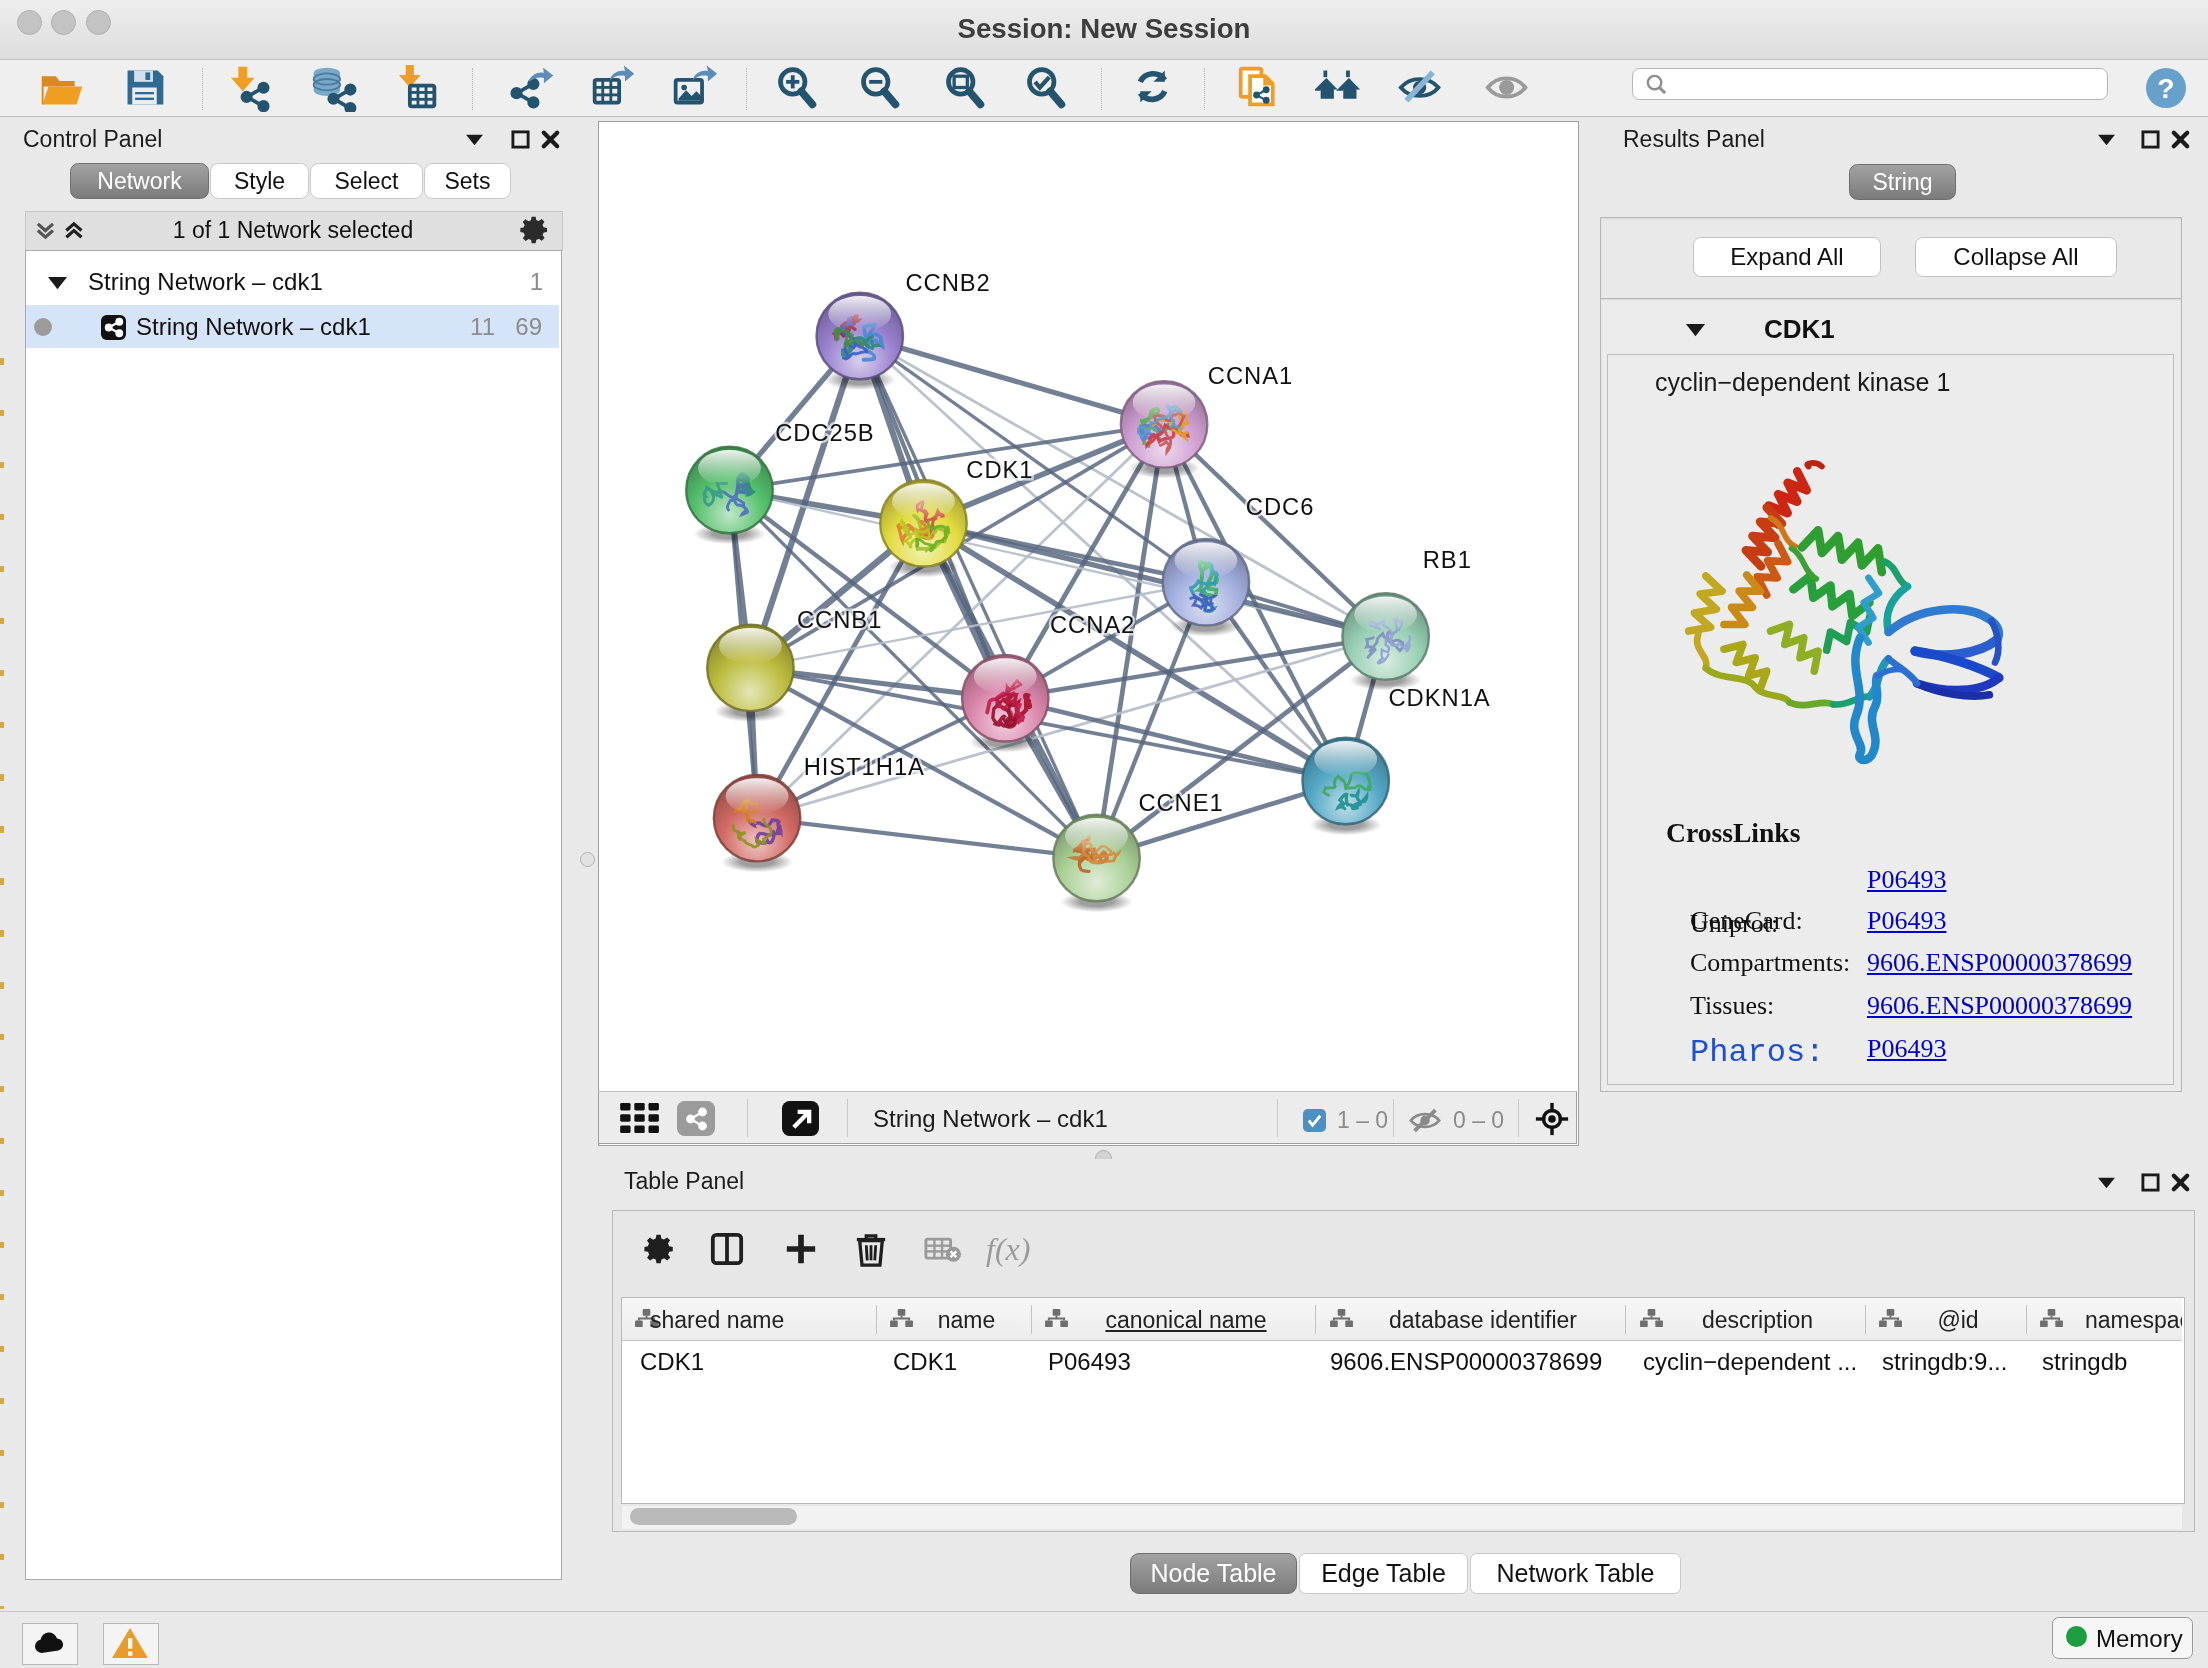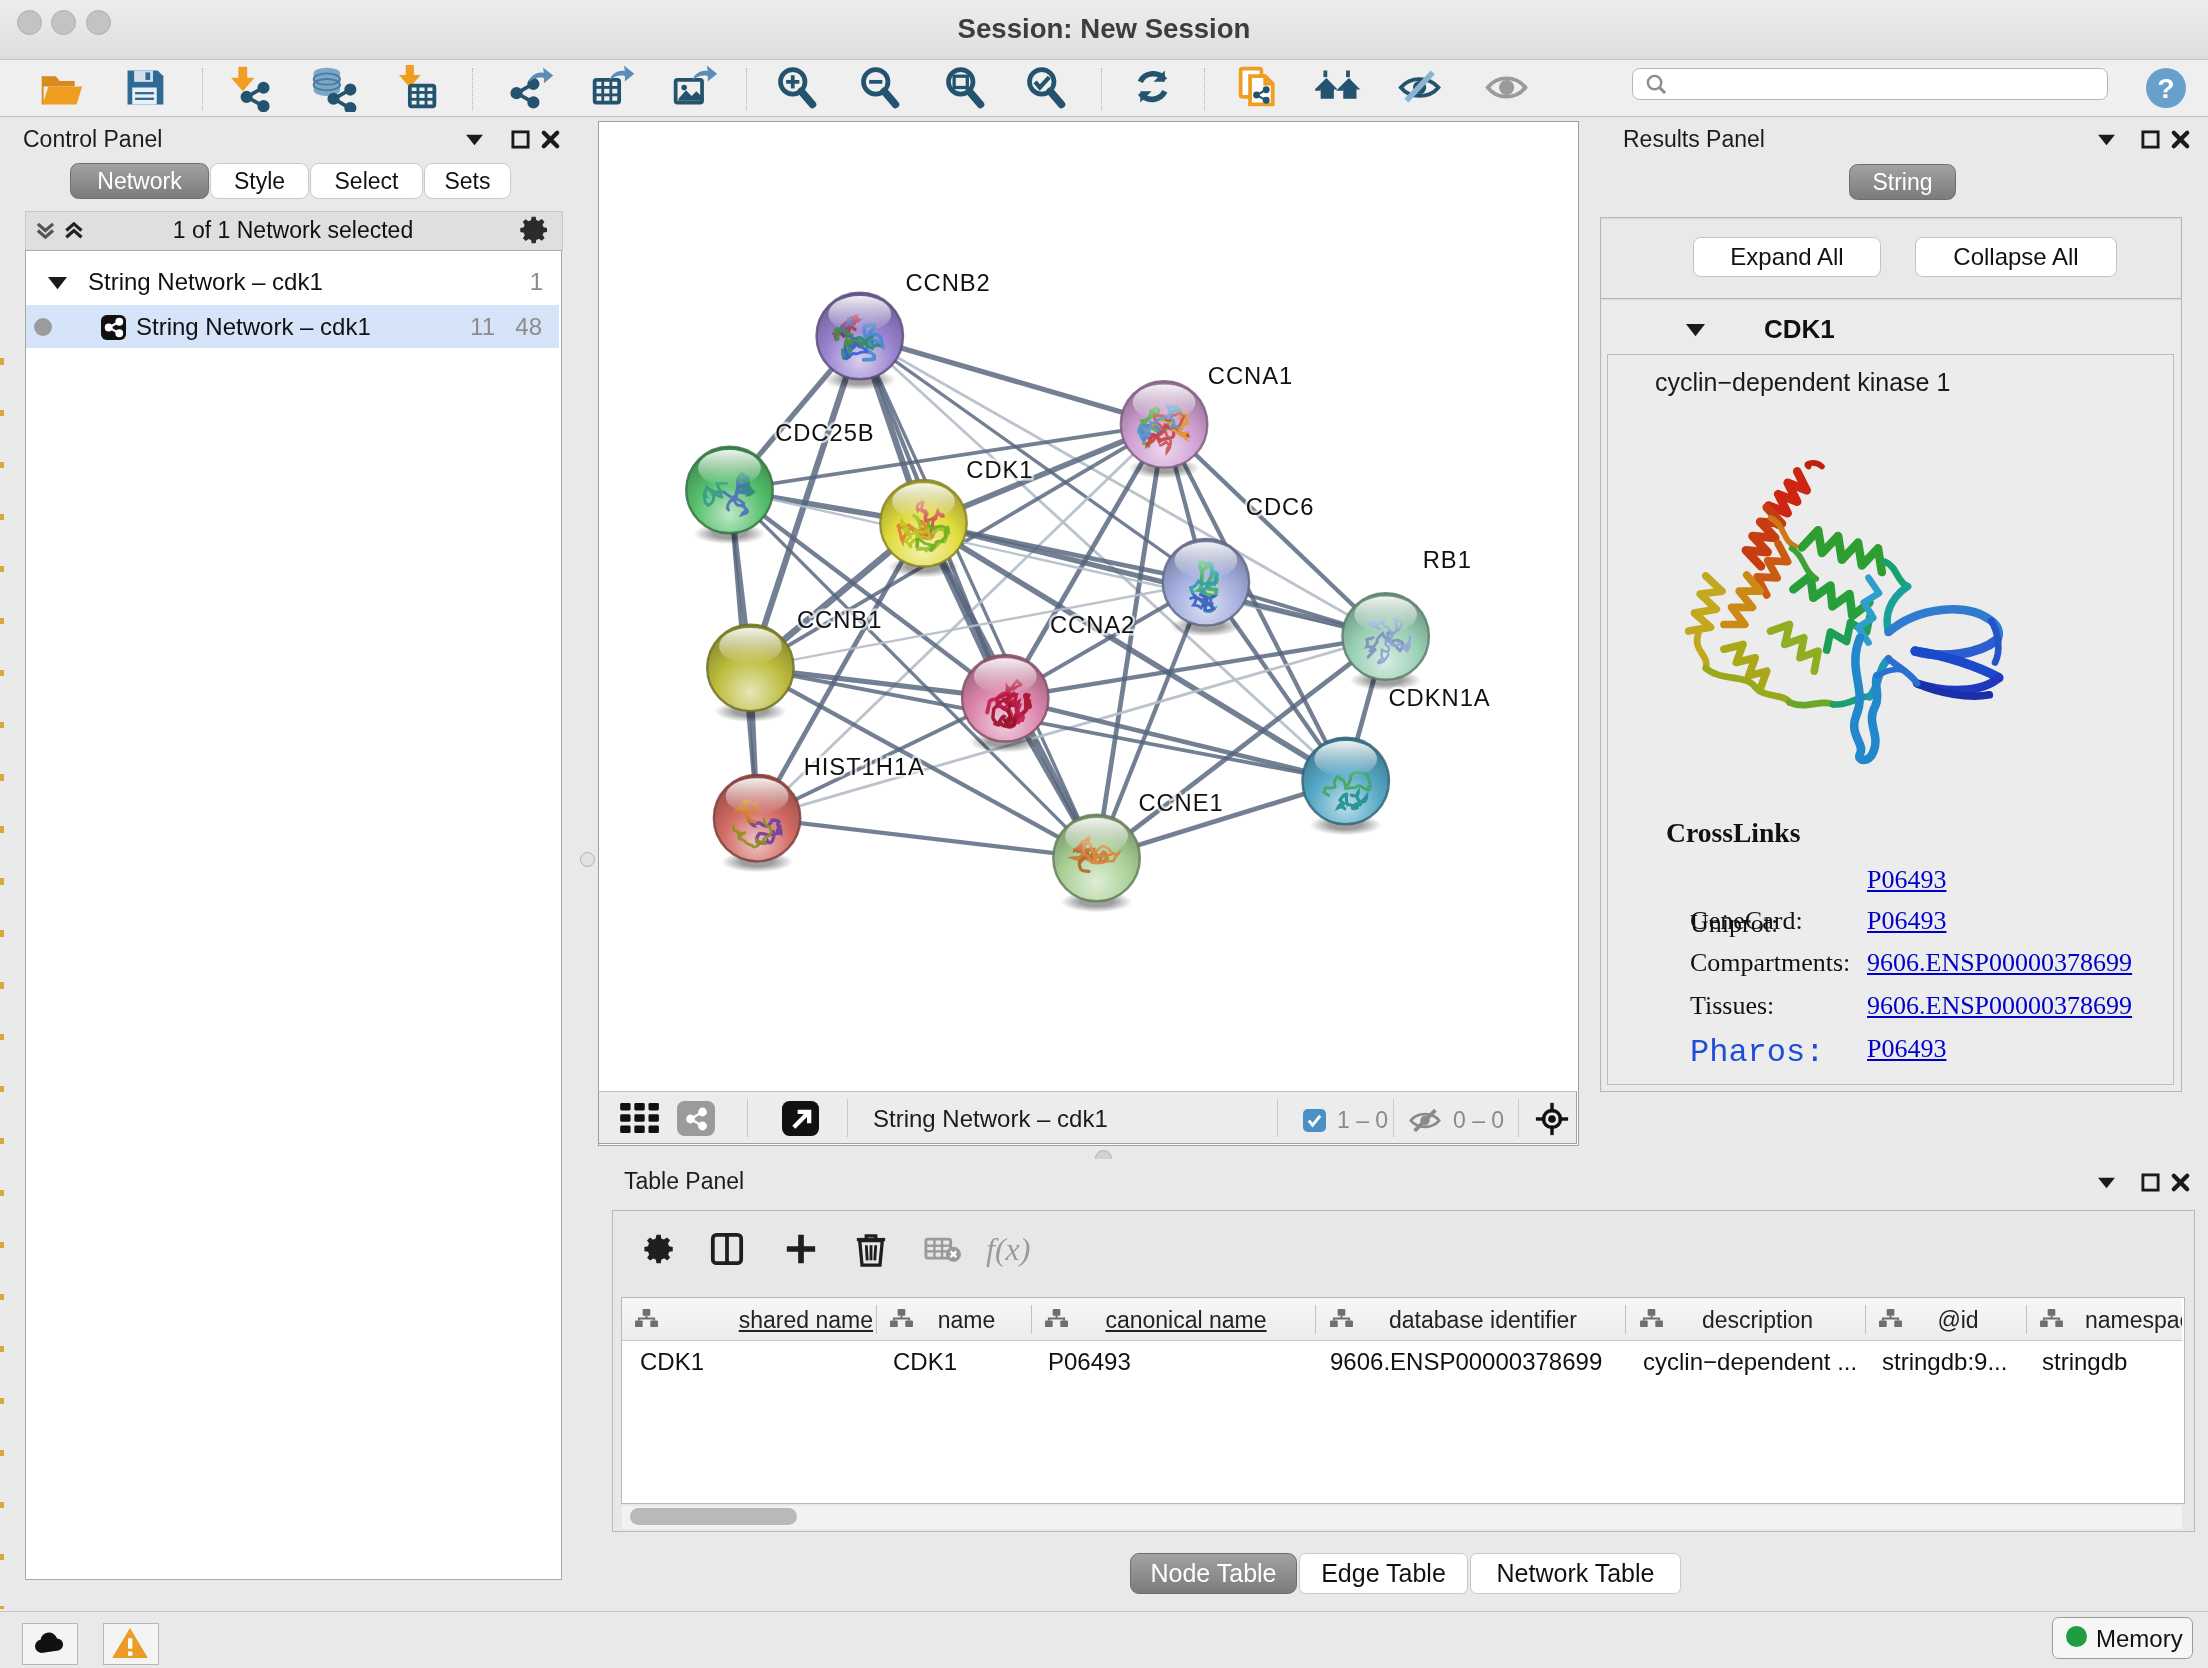--- a/index.html
+++ b/index.html
@@ -208,21 +208,21 @@
       <g stroke="#fff" stroke-width="2.2" fill="#fff">
         <line x1="8" y1="13" x2="19" y2="7"></line>
         <line x1="8" y1="13" x2="19" y2="19"></line>
         <circle cx="8" cy="13" r="3"></circle>
         <circle cx="19" cy="7" r="3"></circle>
         <circle cx="19" cy="19" r="3"></circle>
       </g>
     </svg></div>
 <div class="abs" style="left:136px;top:313px;font-size:24px;color:#111;">String Network – cdk1</div>
 <div class="abs" style="left:428px;top:313px;width:67px;text-align:right;font-size:24px;color:#8c8c8c;">11</div>
-<div class="abs" style="left:485px;top:313px;width:57px;text-align:right;font-size:24px;color:#8c8c8c;">48</div>
+<div class="abs" style="left:485px;top:313px;width:57px;text-align:right;font-size:24px;color:#8c8c8c;">69</div>
 
 <div class="abs" style="left:0px;top:335px;width:3.8px;height:1274px;background:repeating-linear-gradient(180deg, rgba(0,0,0,0) 0 23px, #d8a838 23px 29.5px, rgba(0,0,0,0) 29.5px 52px);"></div>
 <div class="abs" style="left:598px;top:121px;width:979px;height:1023px;background:#fff;border:1px solid #9f9f9f;"></div>
 <div class="abs" style="left:598px;top:1091px;width:979px;height:53px;background:#ececec;border:1px solid #9f9f9f;border-top:1px solid #c0c0c0;box-sizing:border-box;"></div>
 <div class="abs" style="left:599px;top:122px;width:978px;height:969px;overflow:hidden;">
     <svg width="978" height="969" viewBox="0 0 1028 1019" style="position:absolute;left:0;top:0">
 <defs>
 <linearGradient id="gloss" x1="0" y1="0" x2="0" y2="1">
           <stop offset="0" stop-color="#fff" stop-opacity="0.9"></stop>
           <stop offset="1" stop-color="#fff" stop-opacity="0"></stop>
@@ -616,21 +616,21 @@
 <div class="abs" style="left:634px;top:1308px;"><svg width="25" height="21" viewBox="0 0 26 22">
       <g fill="#6e6e6e">
         <rect x="9" y="1" width="8" height="7" rx="1"></rect>
         <rect x="1" y="13" width="8" height="7" rx="1"></rect>
         <rect x="17" y="13" width="8" height="7" rx="1"></rect>
       </g>
       <g stroke="#6e6e6e" stroke-width="2" fill="none">
         <path d="M13 8 v3 M5 13 v-2 h16 v2"></path>
       </g>
     </svg></div>
-<div class="abs" style="left:650px;top:1307px;width:223px;text-align:right;font-size:23px;color:#222;overflow:hidden;max-width:1532px;text-decoration:underline;">shared name</div>
+<div class="abs" style="left:650px;top:1307px;width:223px;text-align:left;font-size:23px;color:#222;overflow:hidden;max-width:1532px;">shared name</div>
 <div class="abs" style="left:876px;top:1305px;width:1px;height:28.5px;background:#c2c2c2;"></div>
 <div class="abs" style="left:889px;top:1308px;"><svg width="25" height="21" viewBox="0 0 26 22">
       <g fill="#6e6e6e">
         <rect x="9" y="1" width="8" height="7" rx="1"></rect>
         <rect x="1" y="13" width="8" height="7" rx="1"></rect>
         <rect x="17" y="13" width="8" height="7" rx="1"></rect>
       </g>
       <g stroke="#6e6e6e" stroke-width="2" fill="none">
         <path d="M13 8 v3 M5 13 v-2 h16 v2"></path>
       </g>

